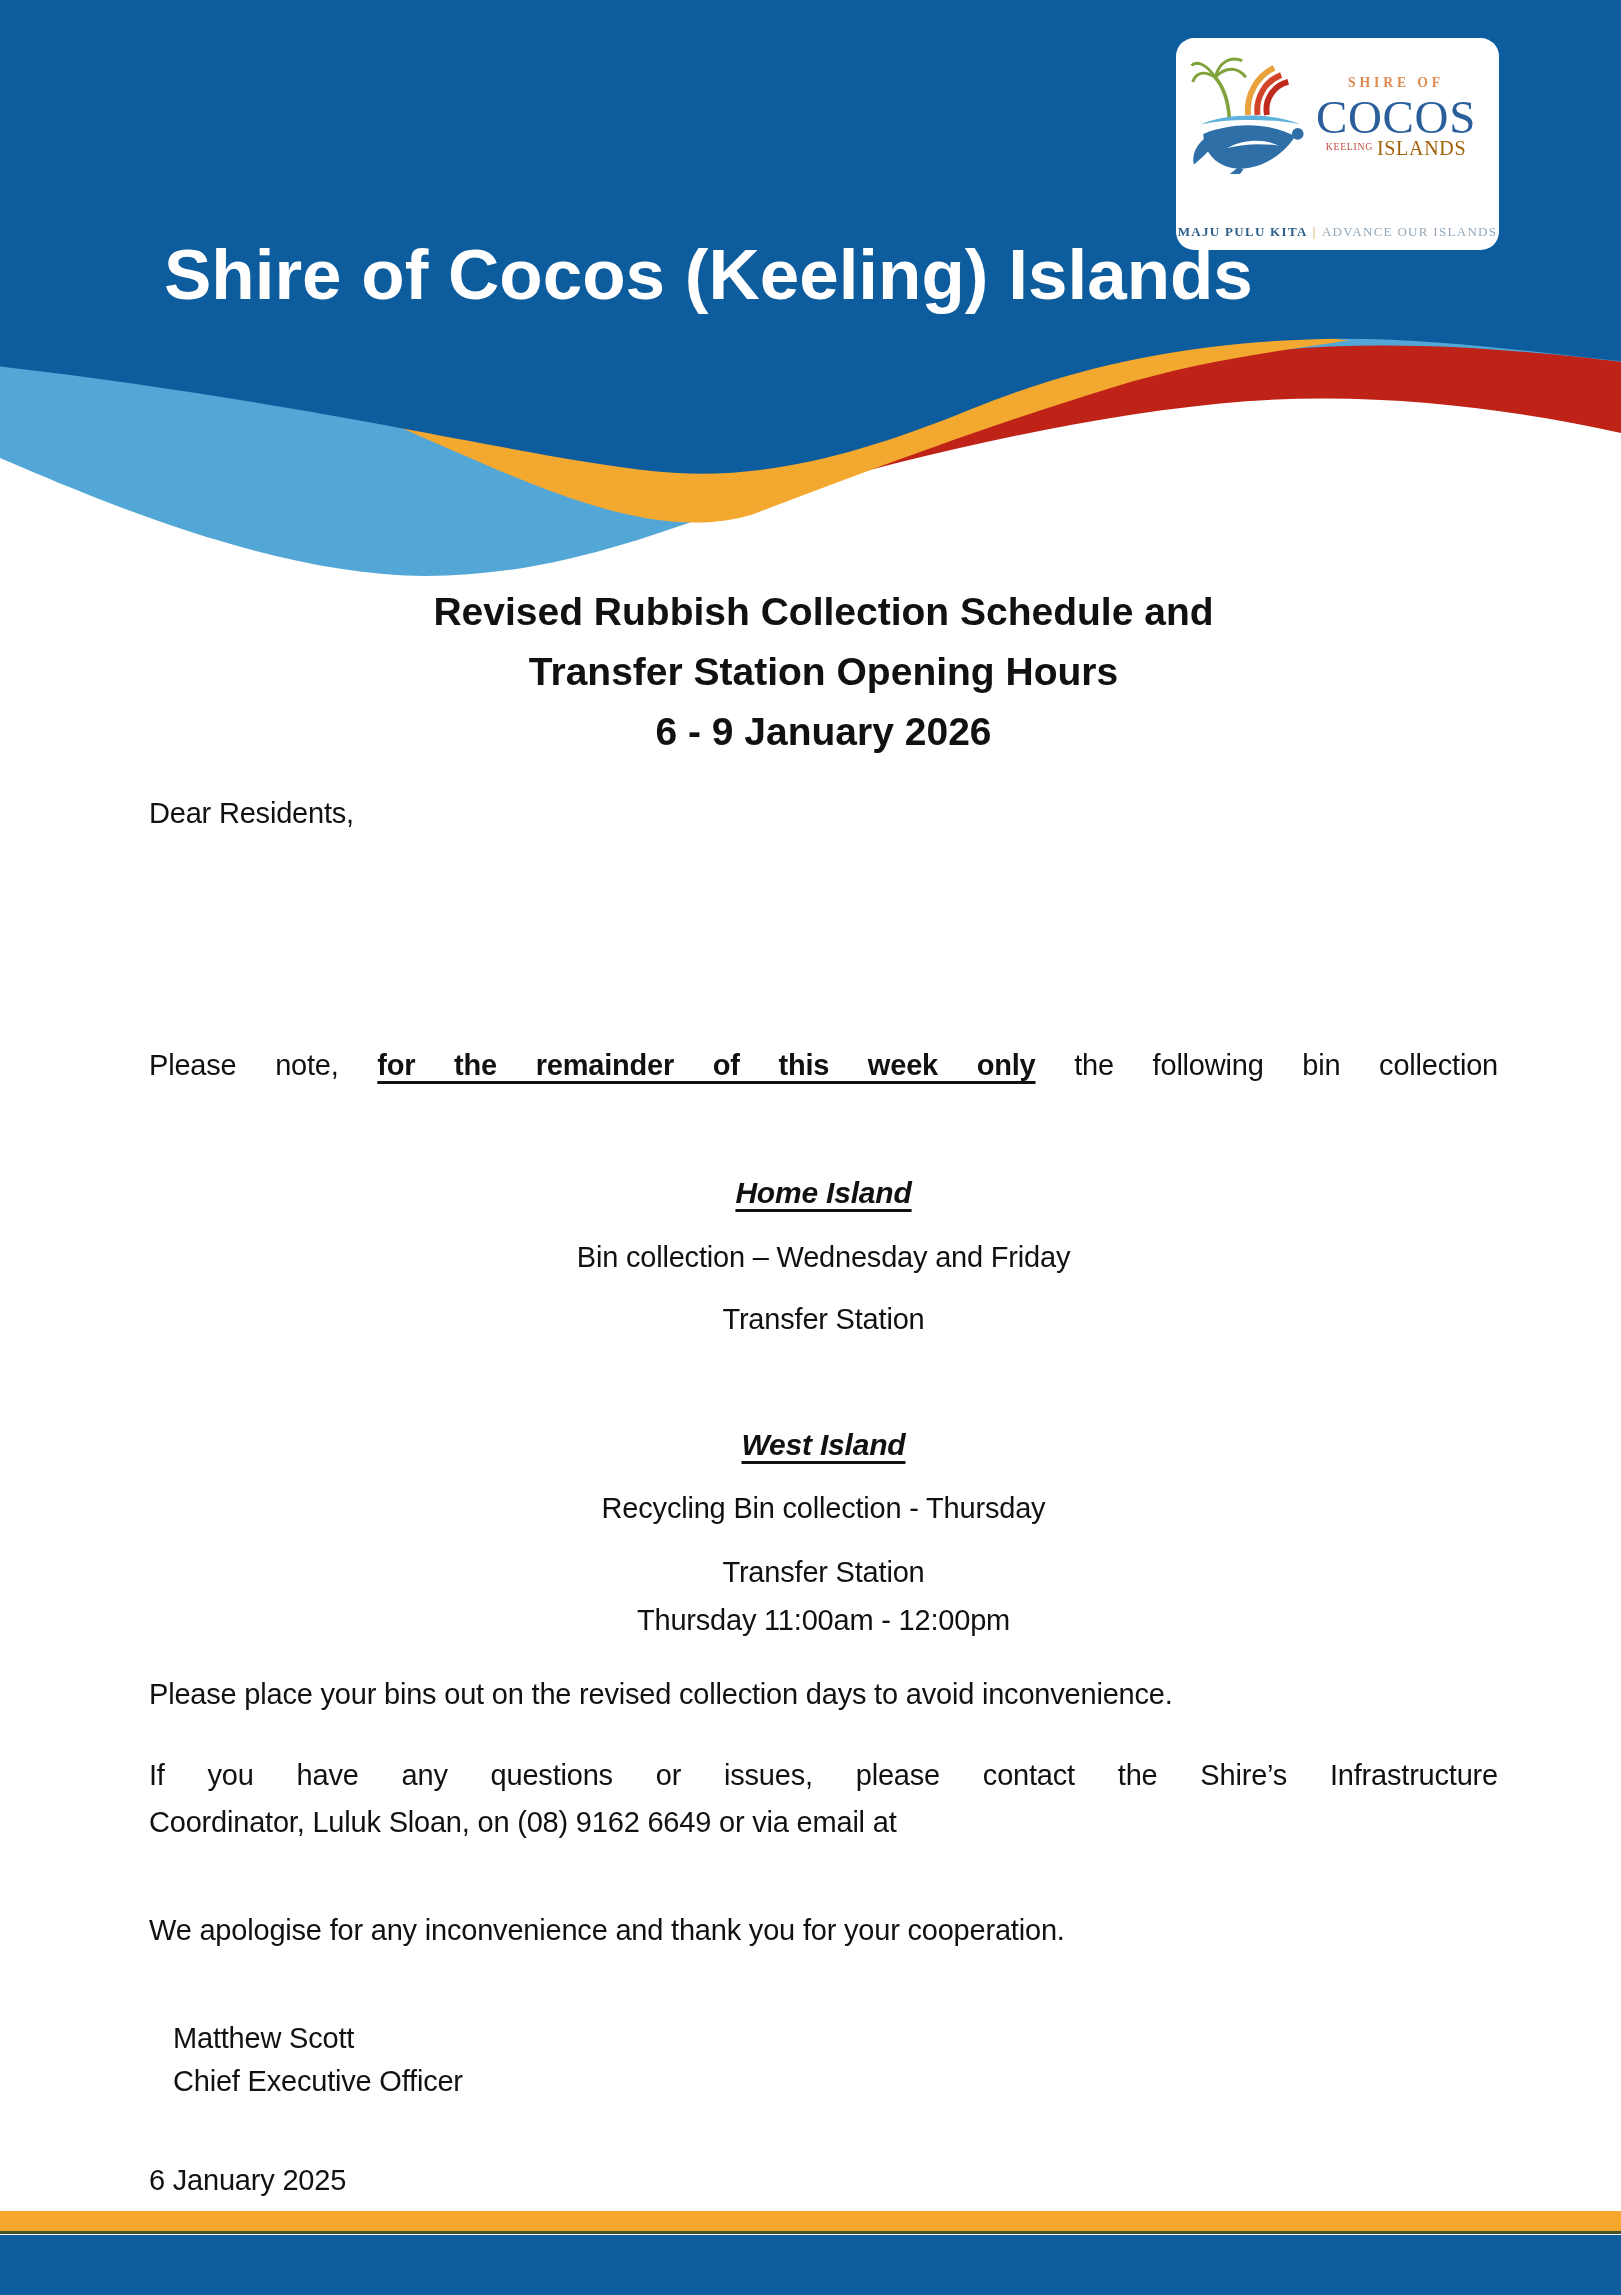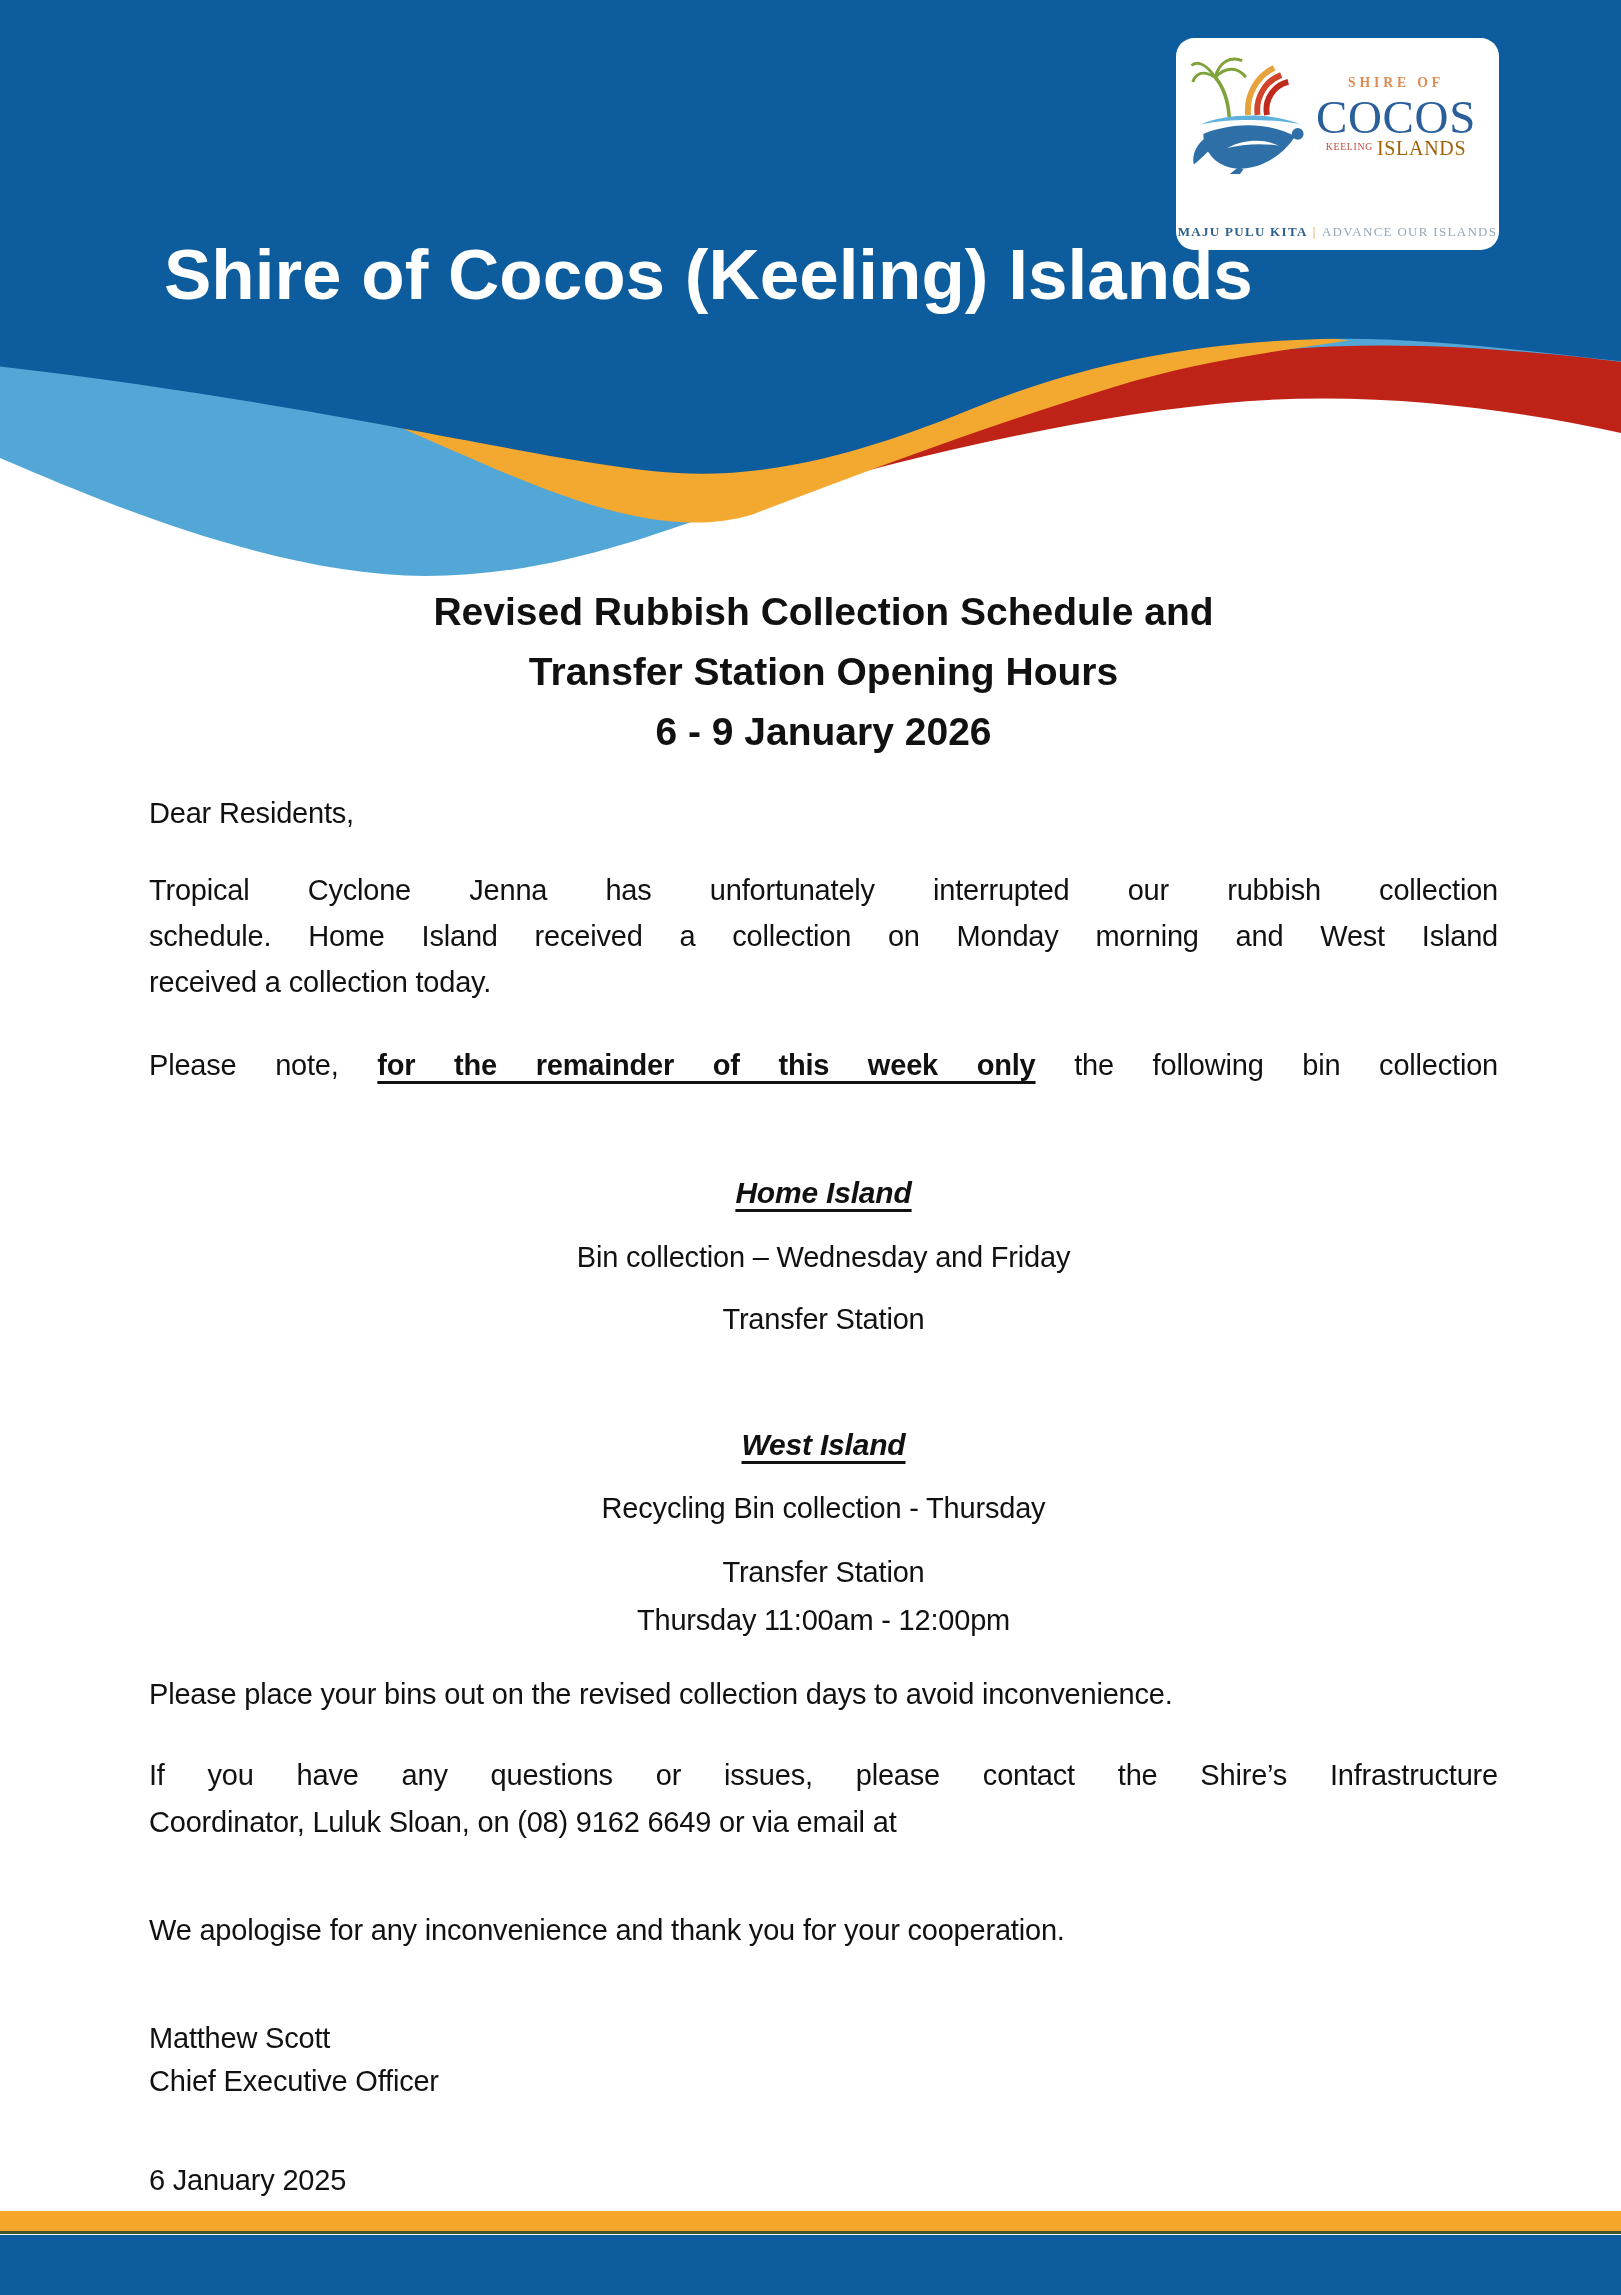--- a/index.html
+++ b/index.html
@@ -58,21 +58,21 @@
   #para2{top:1042px;}
   #home-head{top:1170px;}
   #home-bin{top:1234px;}
   #home-transfer{top:1295px;line-height:48px;}
   #west-head{top:1422px;}
   #west-bin{top:1485px;}
   #west-transfer{top:1548px;line-height:48px;}
   #reminder{top:1671px;}
   #contact{top:1752px;line-height:47px;}
   #apology{top:1907px;}
-  #signature{top:2017px;line-height:43px;}
+  #signature{top:2017px;line-height:43px;margin-left:24px;}
   #doc-date{top:2157px;}
   a.email{
     color:#1F6FBE;text-decoration:underline;
     text-decoration-thickness:2px;text-underline-offset:5.2px;
   }
   
   #footer-orange{position:absolute;left:0;top:2211px;width:1622px;height:20px;background:#F5A62B;}
   #footer-line{position:absolute;left:0;top:2231px;width:1622px;height:3.3px;background:#42532E;}
   #footer-blue{position:absolute;left:0;top:2235px;width:1622px;height:61px;background:#0D5C9D;}
 </style>
@@ -128,25 +128,20 @@
   <div id="header-title">Shire of Cocos (Keeling) Islands</div>
 
   <div id="doc-title" class="blk">
     <div>Revised Rubbish Collection Schedule and</div>
     <div>Transfer Station Opening Hours</div>
     <div>6 - 9 January 2026</div>
   </div>
 
   <div id="salutation" class="blk">Dear Residents,</div>
 
-  <div id="para1" class="blk">
-    <div class="jline">Tropical Cyclone Jenna has unfortunately interrupted our rubbish collection</div>
-    <div class="jline">schedule.  Home Island received a collection on Monday morning and West Island</div>
-    <div>received a collection today.</div>
-  </div>
 
   <div id="para2" class="blk">
     <div class="jline"><span>Please note, </span><span class="emph">for the remainder of this week only</span><span> the following bin collection</span></div>
   </div>
 
   <div id="home-head" class="blk center">
     <span class="island-head">Home Island</span>
   </div>
   <div id="home-bin" class="blk center">Bin collection – Wednesday and Friday</div>
   <div id="home-transfer" class="blk center">

